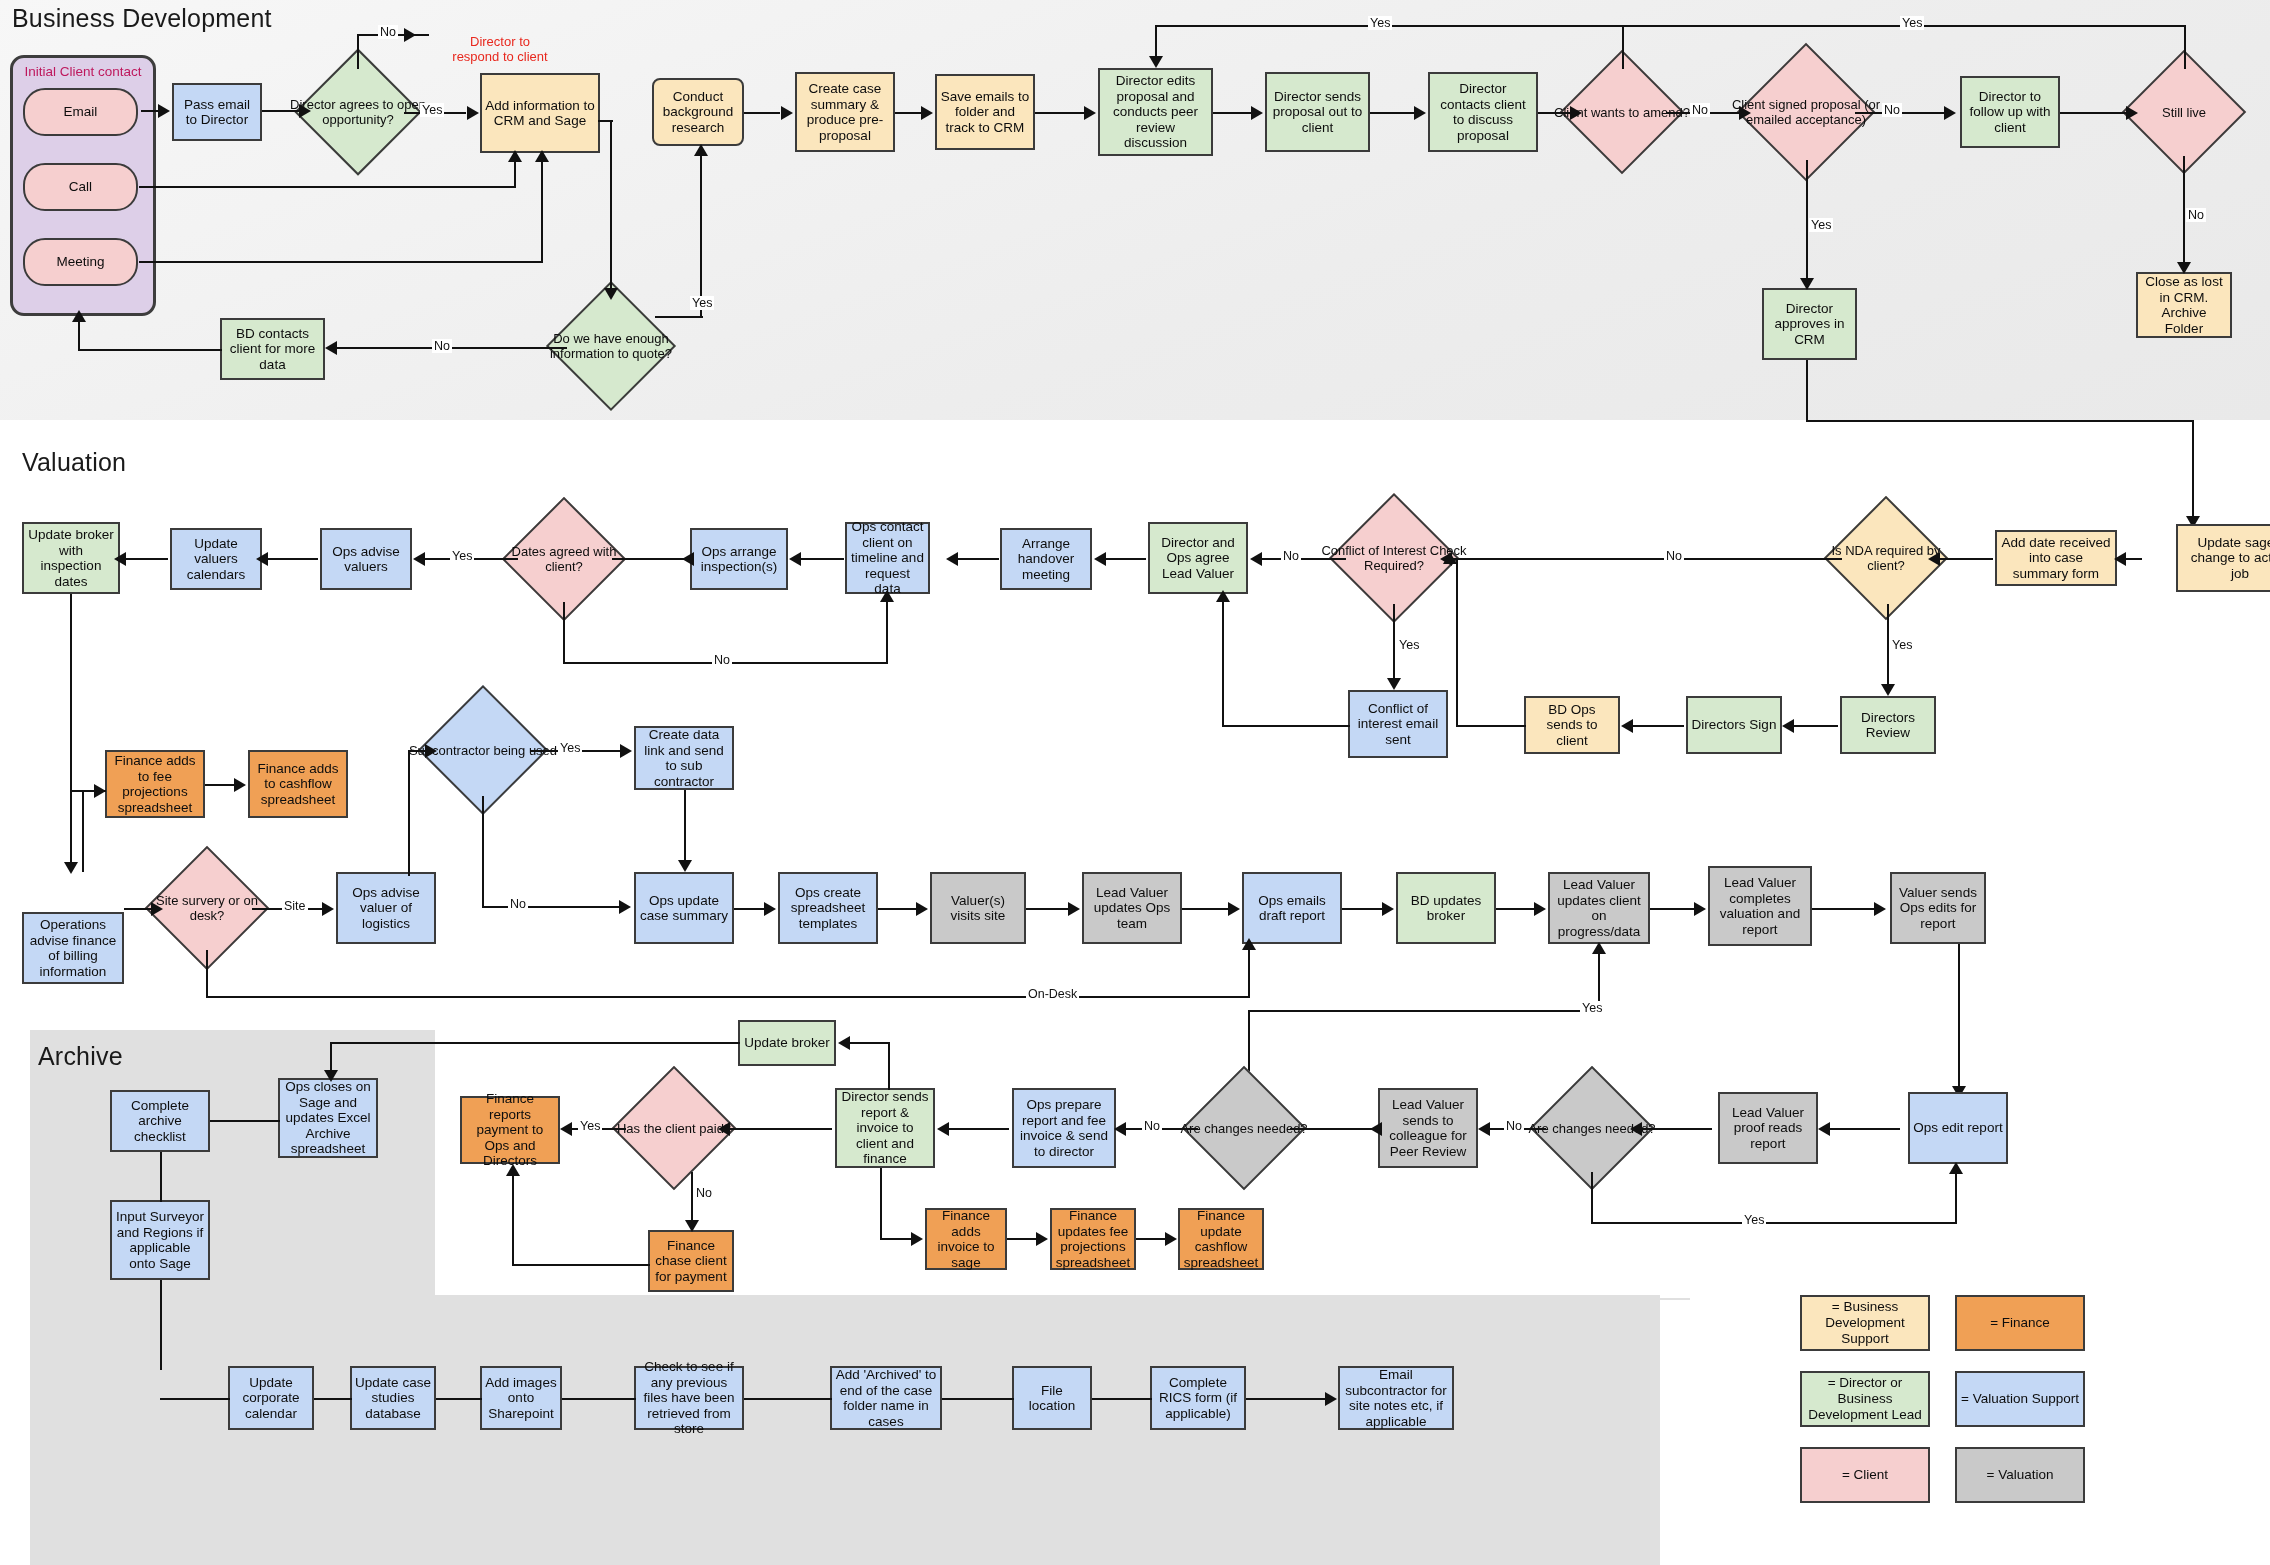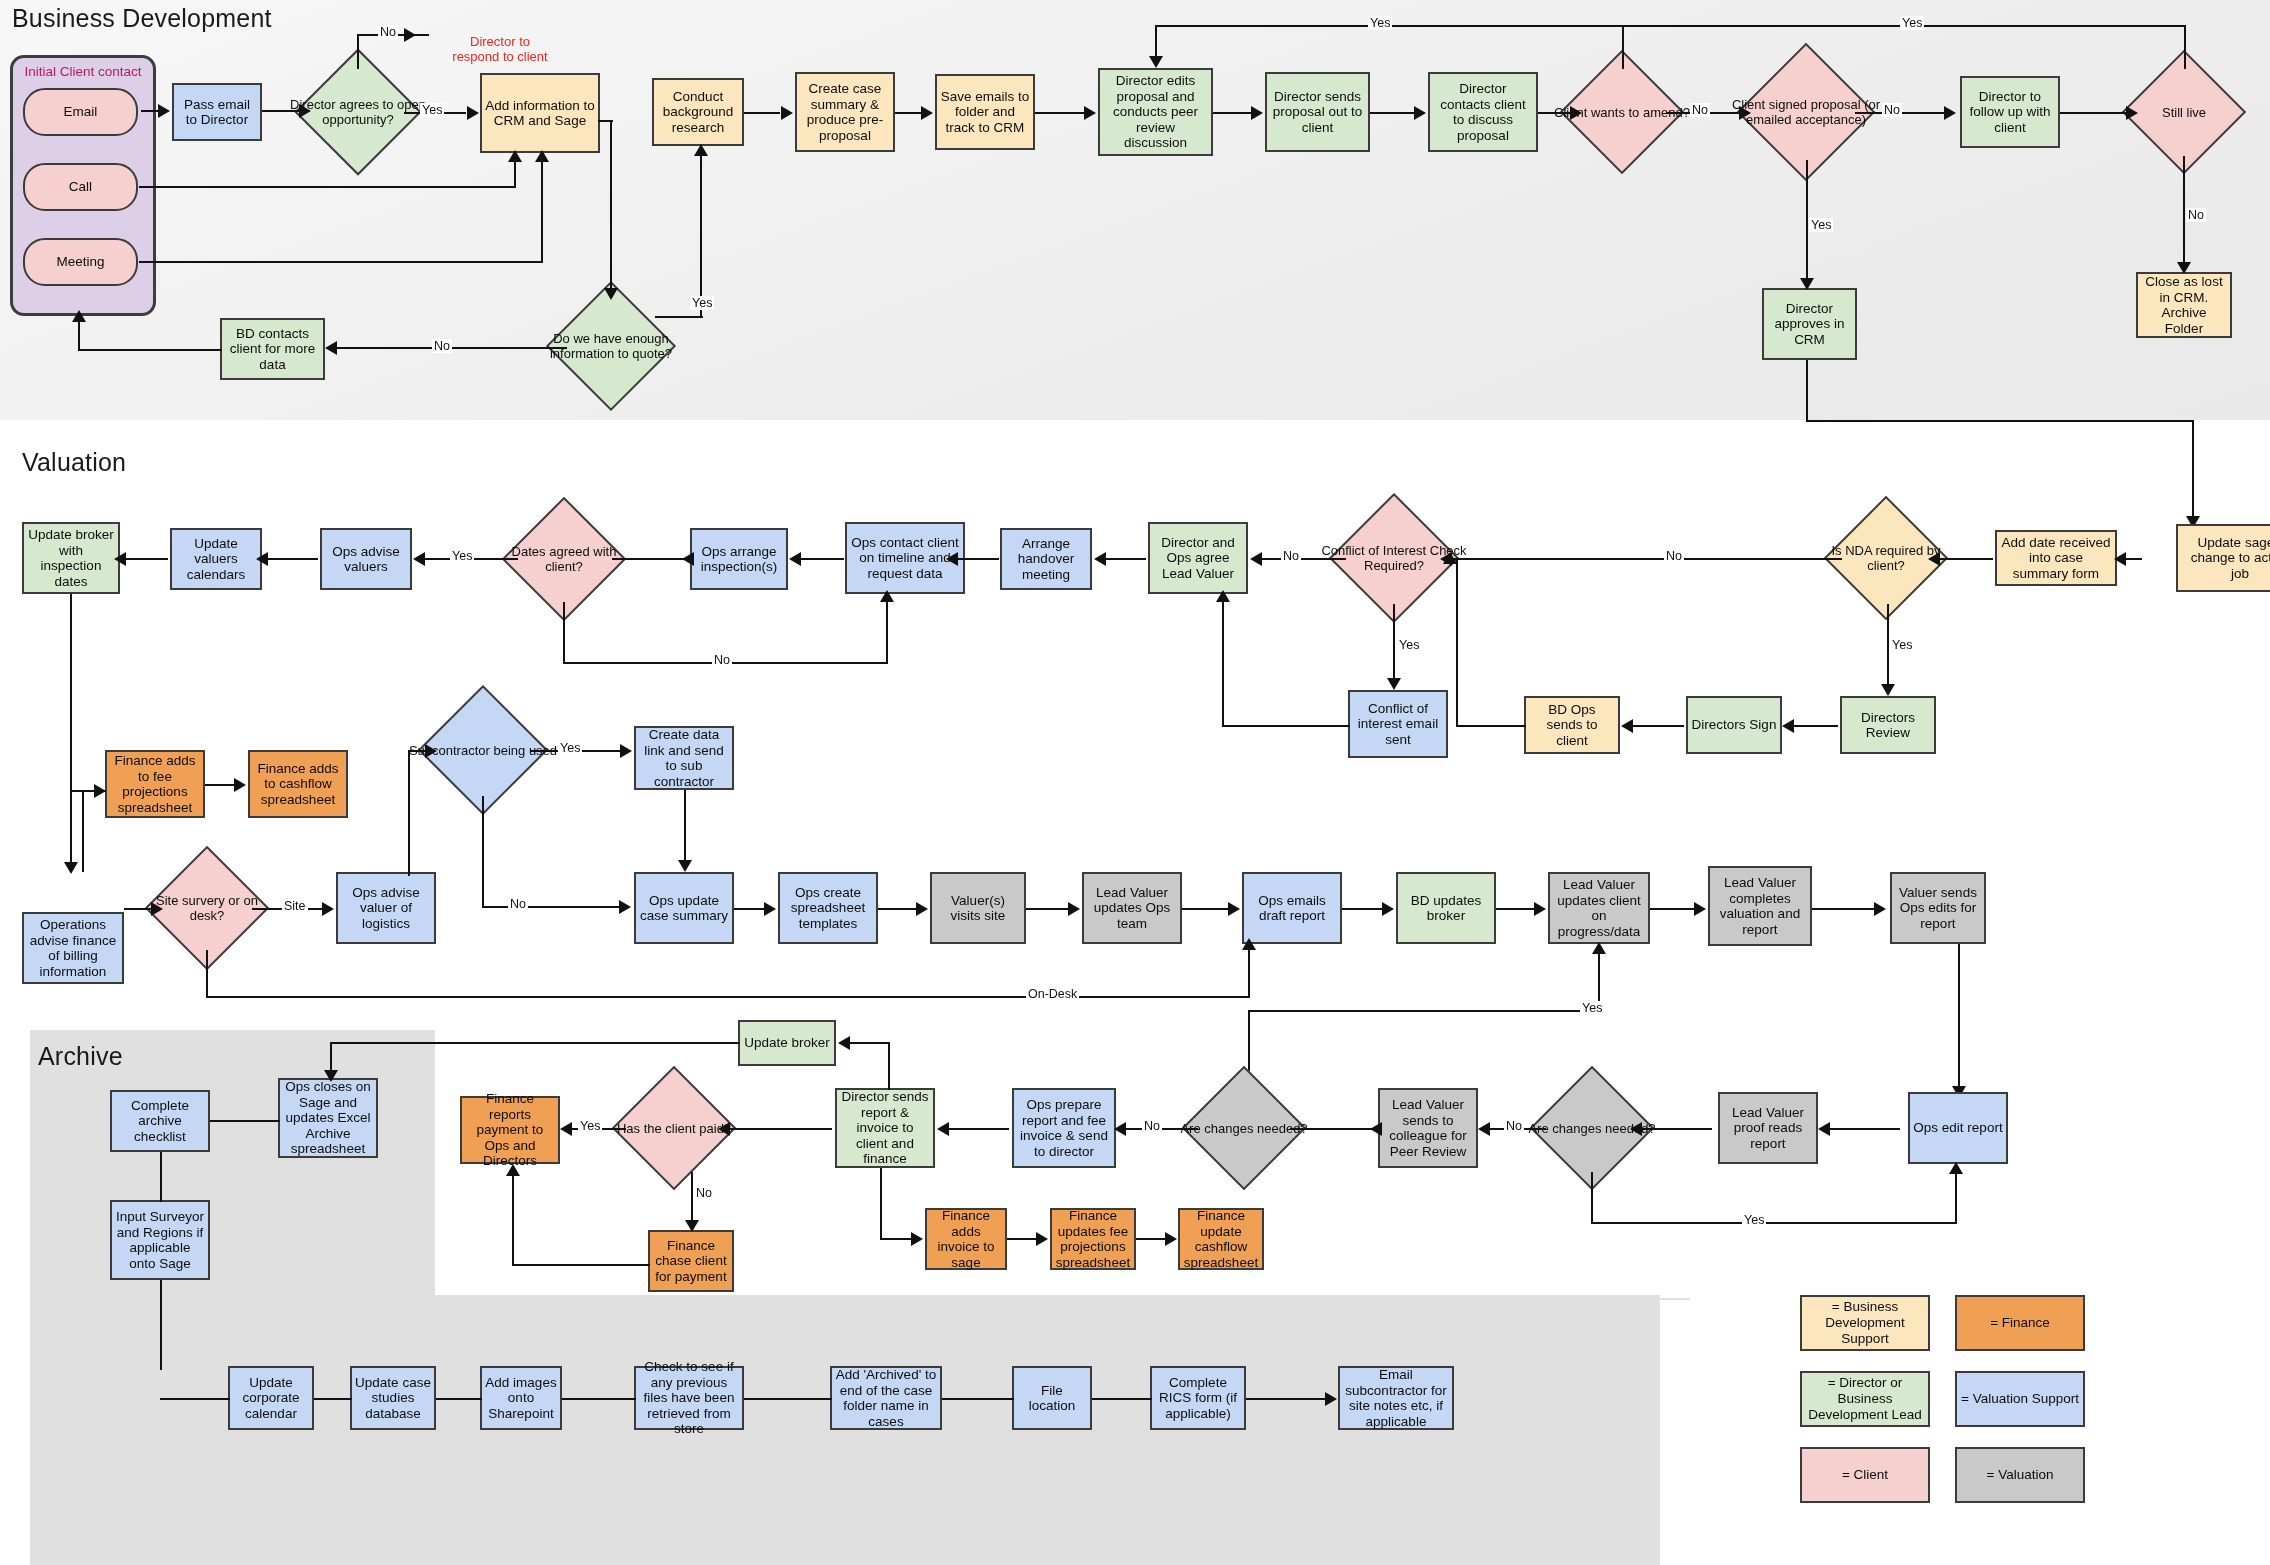--- a/index.html
+++ b/index.html
@@ -98,21 +98,21 @@
 
   <div class="node bdsup" style="left:480px;top:73px;width:120px;height:80px;">Add information to CRM and Sage</div>
 
   <div class="dia" style="left:565px;top:300px;width:92px;height:92px;">
     <div class="shape dirlead"></div>
     <div class="lbl">Do we have enough information to quote?</div>
   </div>
 
   <div class="node dirlead" style="left:220px;top:318px;width:105px;height:62px;">BD contacts client for more data</div>
 
-  <div class="node bdsup" style="left:652px;top:78px;width:92px;height:68px;">Conduct background research</div>
+  <div class="node bdsup" style="left:652px;top:78px;width:92px;height:68px;border-radius:8px;">Conduct background research</div>
   <div class="node bdsup" style="left:795px;top:72px;width:100px;height:80px;">Create case summary &amp; produce pre-proposal</div>
   <div class="node bdsup" style="left:935px;top:74px;width:100px;height:76px;">Save emails to folder and track to CRM</div>
   <div class="node dirlead" style="left:1098px;top:68px;width:115px;height:88px;">Director edits proposal and conducts peer review discussion</div>
   <div class="node dirlead" style="left:1265px;top:72px;width:105px;height:80px;">Director sends proposal out to client</div>
   <div class="node dirlead" style="left:1428px;top:72px;width:110px;height:80px;">Director contacts client to discuss proposal</div>
 
   <div class="dia" style="left:1578px;top:68px;width:88px;height:88px;">
     <div class="shape client"></div>
     <div class="lbl">Client wants to amend?</div>
   </div>
@@ -227,21 +227,21 @@
   <div class="node dirlead" style="left:1840px;top:696px;width:96px;height:58px;">Directors Review</div>
   <div class="node dirlead" style="left:1686px;top:696px;width:96px;height:58px;">Directors Sign</div>
   <div class="node bdsup" style="left:1524px;top:696px;width:96px;height:58px;">BD Ops sends to client</div>
   <div class="dia wide" style="left:1348px;top:512px;width:92px;height:92px;">
     <div class="shape client"></div>
     <div class="lbl">Conflict of Interest Check Required?</div>
   </div>
   <div class="node valsup" style="left:1348px;top:690px;width:100px;height:68px;">Conflict of interest email sent</div>
   <div class="node dirlead" style="left:1148px;top:522px;width:100px;height:72px;">Director and Ops agree Lead Valuer</div>
   <div class="node valsup" style="left:1000px;top:528px;width:92px;height:62px;">Arrange handover meeting</div>
-  <div class="node valsup" style="left:845px;top:522px;width:120px;height:72px;">Ops contact client on timeline and request data</div>
+  <div class="node valsup" style="left:845px;top:522px;width:85px;height:72px;">Ops contact client on timeline and request data</div>
   <div class="node valsup" style="left:690px;top:528px;width:98px;height:62px;">Ops arrange inspection(s)</div>
   <div class="dia" style="left:520px;top:515px;width:88px;height:88px;">
     <div class="shape client"></div>
     <div class="lbl">Dates agreed with client?</div>
   </div>
   <div class="node valsup" style="left:320px;top:528px;width:92px;height:62px;">Ops advise valuers</div>
   <div class="node valsup" style="left:170px;top:528px;width:92px;height:62px;">Update valuers calendars</div>
   <div class="node dirlead" style="left:22px;top:522px;width:98px;height:72px;">Update broker with inspection dates</div>
 
   <div class="ln lh" style="left:2122px;top:558px;width:20px;"></div>

